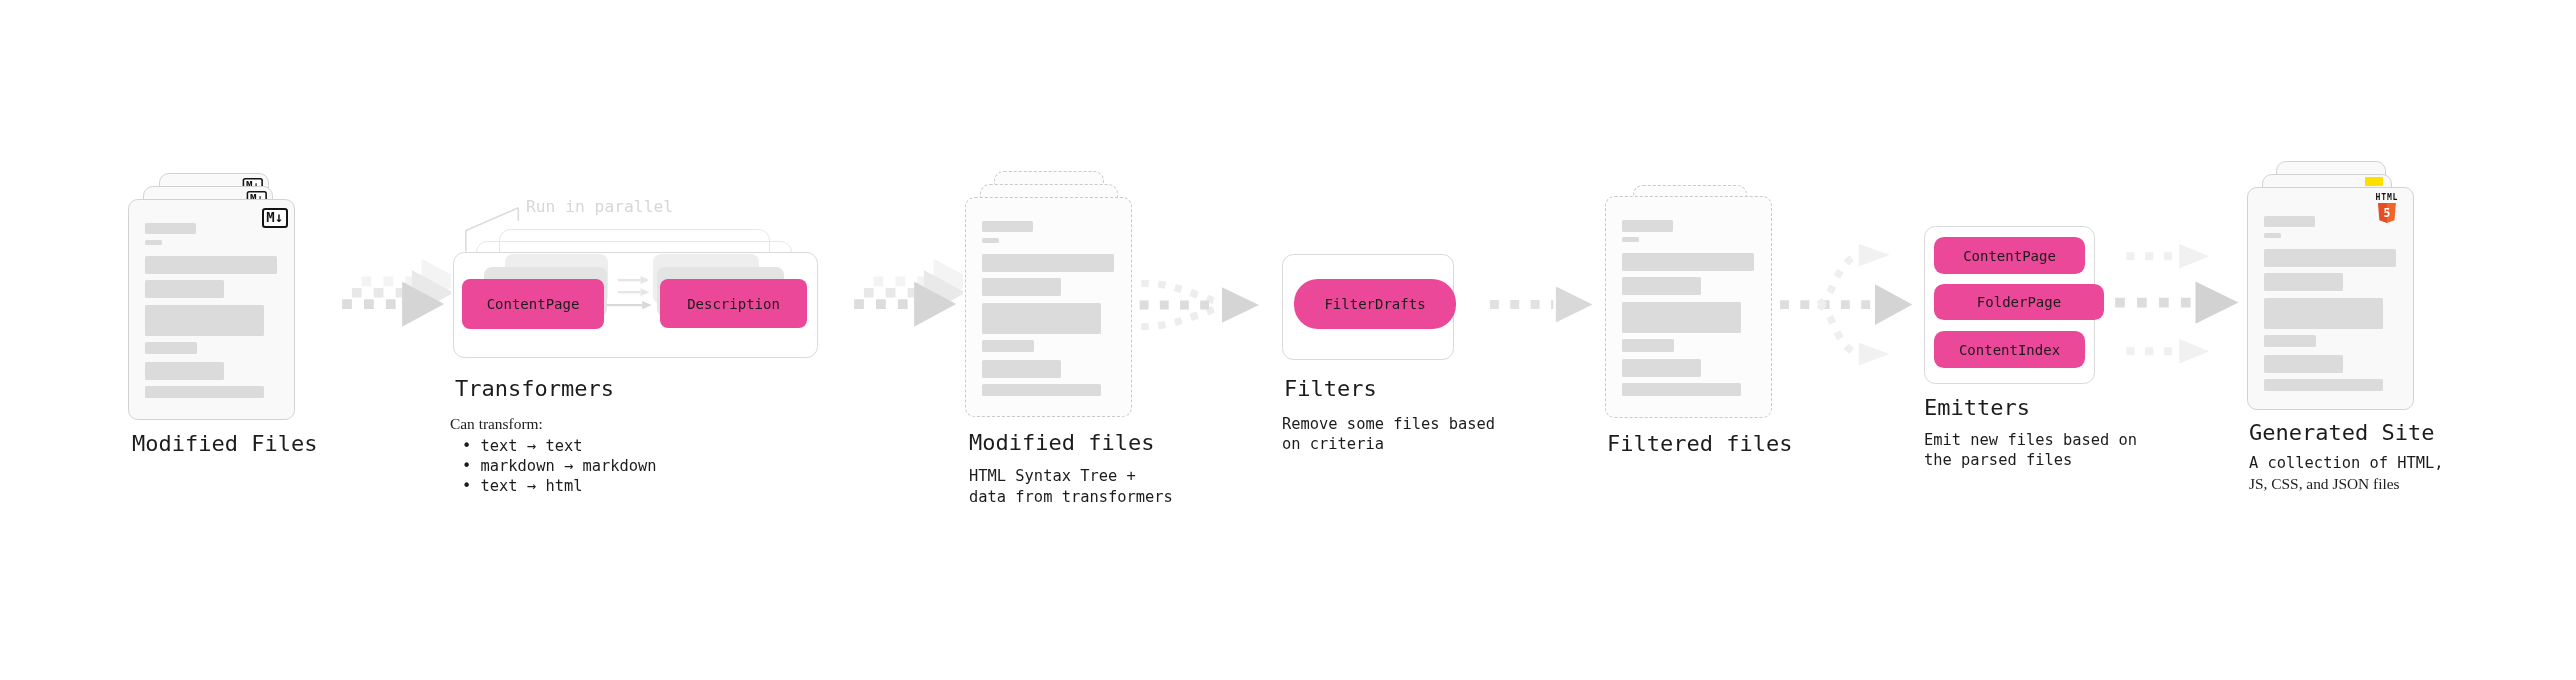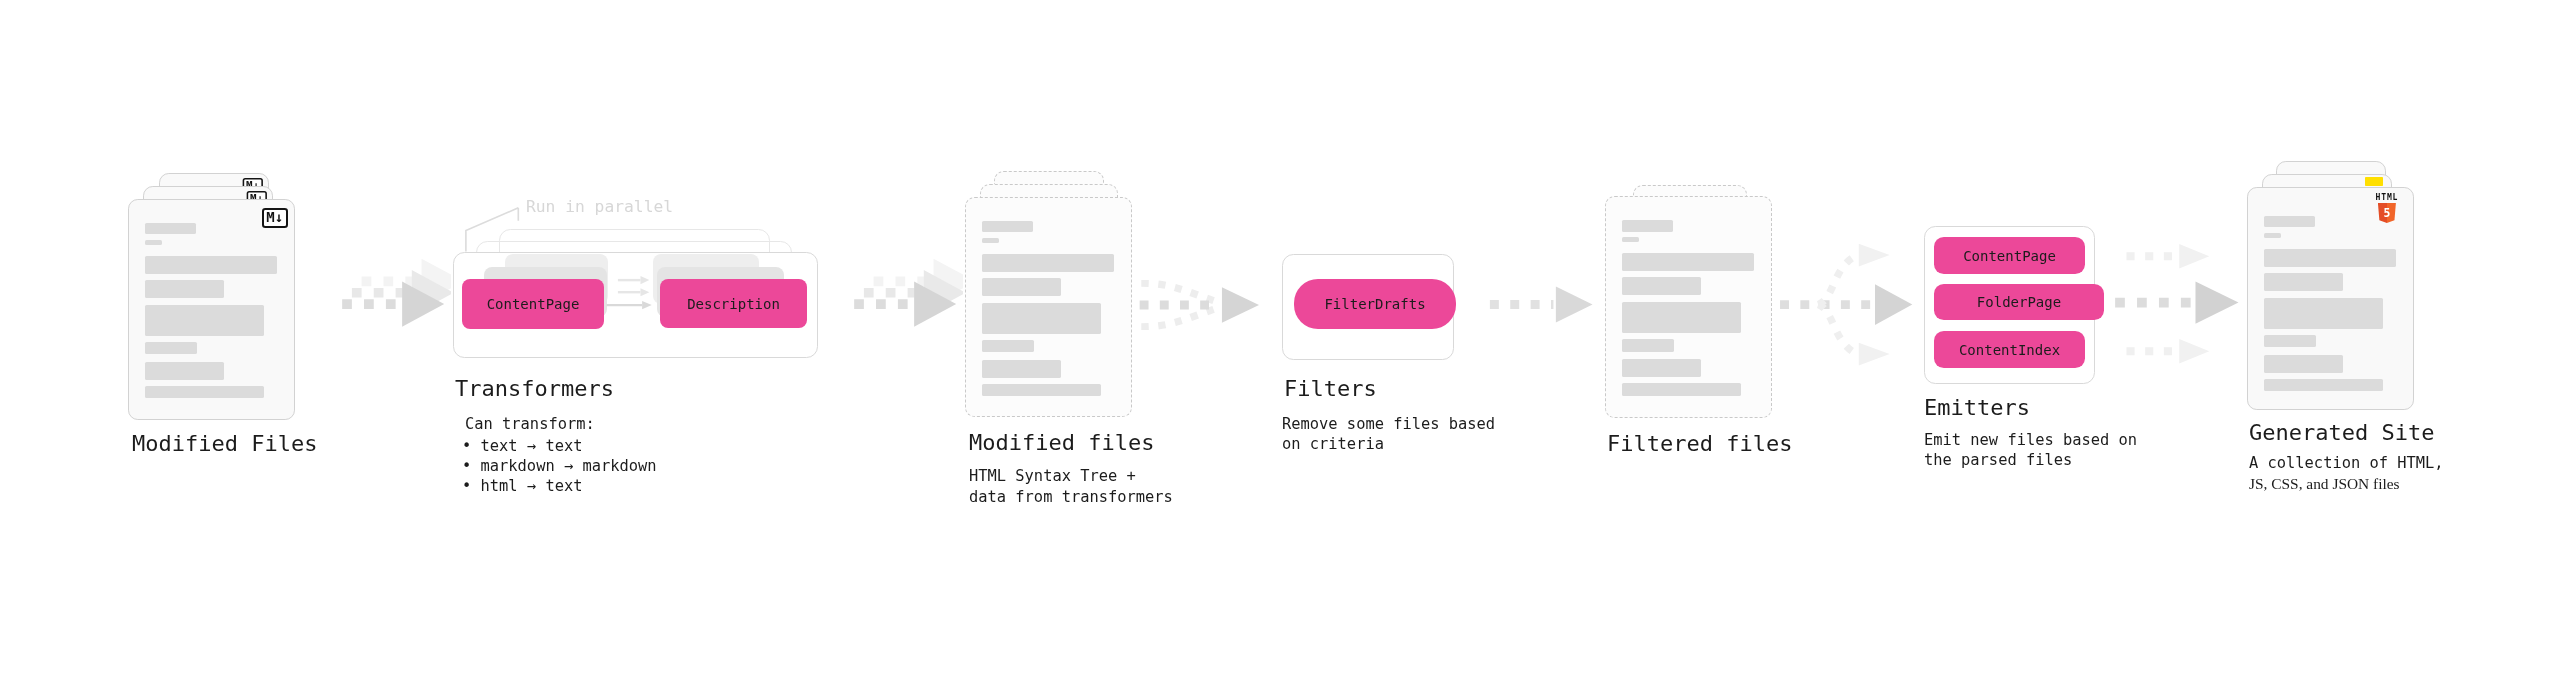--- a/index.html
+++ b/index.html
@@ -108,24 +108,24 @@
   <div class="chip-ghost2" style="left:653px;top:254px;width:106px;height:50px;"></div>
   <div class="chip-ghost1" style="left:657px;top:267px;width:127px;height:50px;"></div>
   <div class="chip" style="left:660px;top:279px;width:147px;height:49px;">Description</div>
 
   <div class="annotation" style="left:526px;top:197px;">Run in parallel</div>
   <svg class="arr" style="left:460px;top:203px;" width="65" height="50" viewBox="0 0 80 62">
     <path d="M72,6 V22 M72,6 L7,34 V60" stroke="#dcdcdc" stroke-width="2" fill="none"></path>
   </svg>
 
   <div class="heading" style="left:455px;top:376px;">Transformers</div>
-  <div class="note" style="left:465px;top:414px;">Can transform:</div>
+  <div class="note" style="left:450px;top:414px;font-family:Liberation Serif, serif;">Can transform:</div>
   <div class="note" style="left:462px;top:436px;">• text → text</div>
   <div class="note" style="left:462px;top:456px;">• markdown → markdown</div>
-  <div class="note" style="left:462px;top:476px;">• html → text</div>
+  <div class="note" style="left:462px;top:476px;">• text → html</div>
 
   <svg class="arr" style="left:849px;top:249px;" width="114" height="81" viewBox="0 0 140 100">
     <g transform="translate(24,-28)">
         <line x1="6" y1="68" x2="78" y2="68" stroke="#f3f3f3" stroke-width="12" stroke-dasharray="12 15"></line>
         <polygon points="80,40 132,68 80,96" fill="#f4f4f4"></polygon>
       </g>
     <g transform="translate(12,-14)">
         <line x1="6" y1="68" x2="78" y2="68" stroke="#e8e8e8" stroke-width="12" stroke-dasharray="12 15"></line>
         <polygon points="80,40 132,68 80,96" fill="#e9e9e9"></polygon>
       </g>

